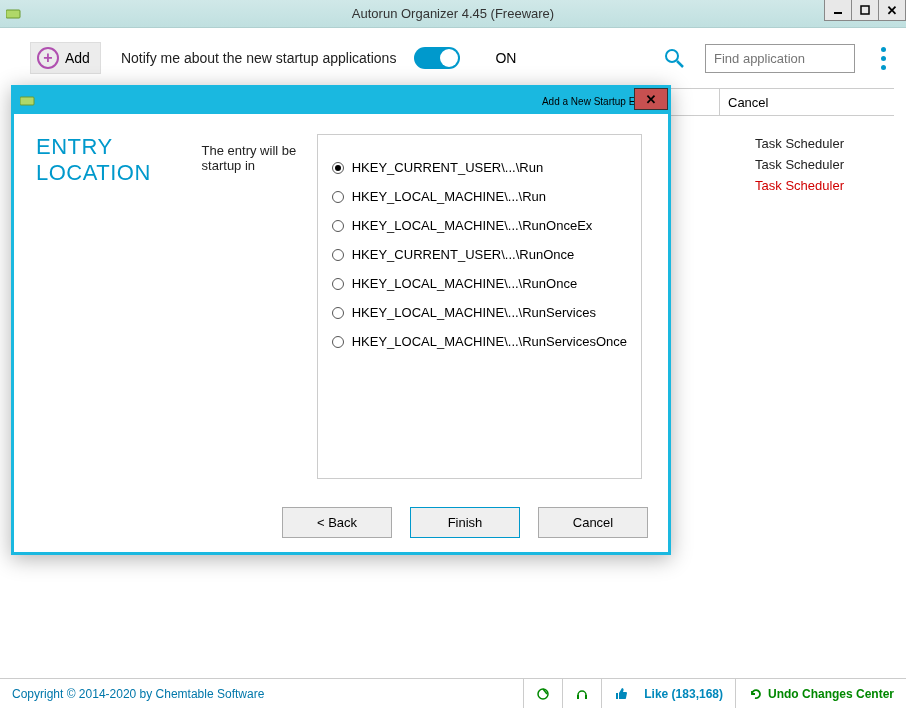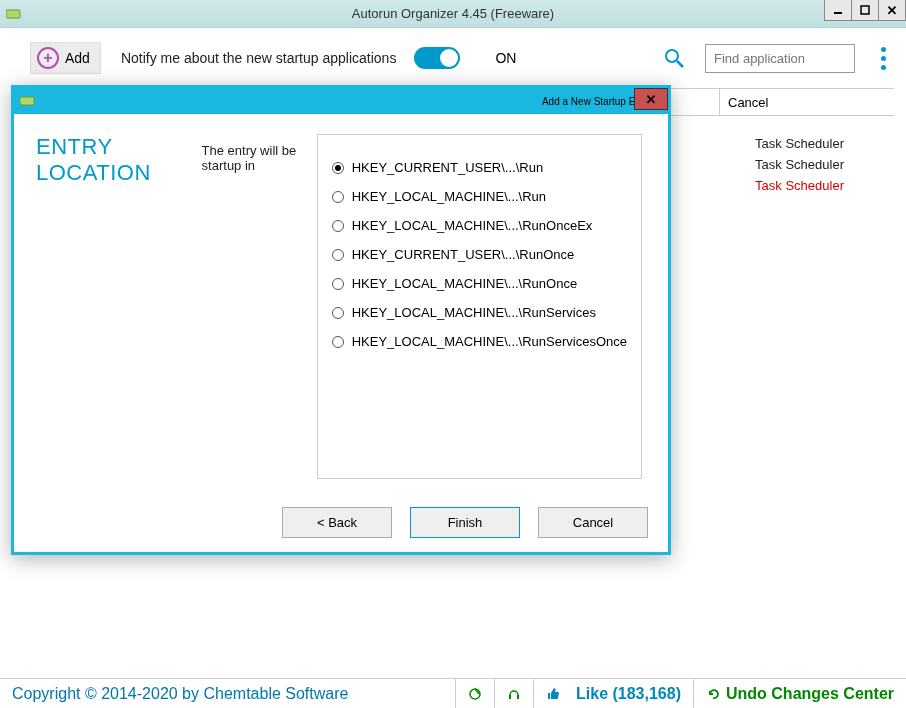--- a/index.html
+++ b/index.html
@@ -313,21 +313,21 @@
   }
   .modal-btn.primary {
     border: 1.5px solid #0099cc;
   }
 
   .statusbar {
     height: 30px;
     border-top: 1px solid #ccc;
     display: flex;
     align-items: stretch;
-    font-size: 16px;
+    font-size: 12px;
   }
   .status-cell {
     display: flex;
     align-items: center;
     padding: 0 12px;
     border-right: 1px solid #ccc;
   }
   .copyright { flex: 1; color: #0077aa; }
   .status-icon { color: #008800; cursor: pointer; }
   .like-cell { color: #0088bb; font-weight: 600; gap: 16px; cursor: pointer; }

